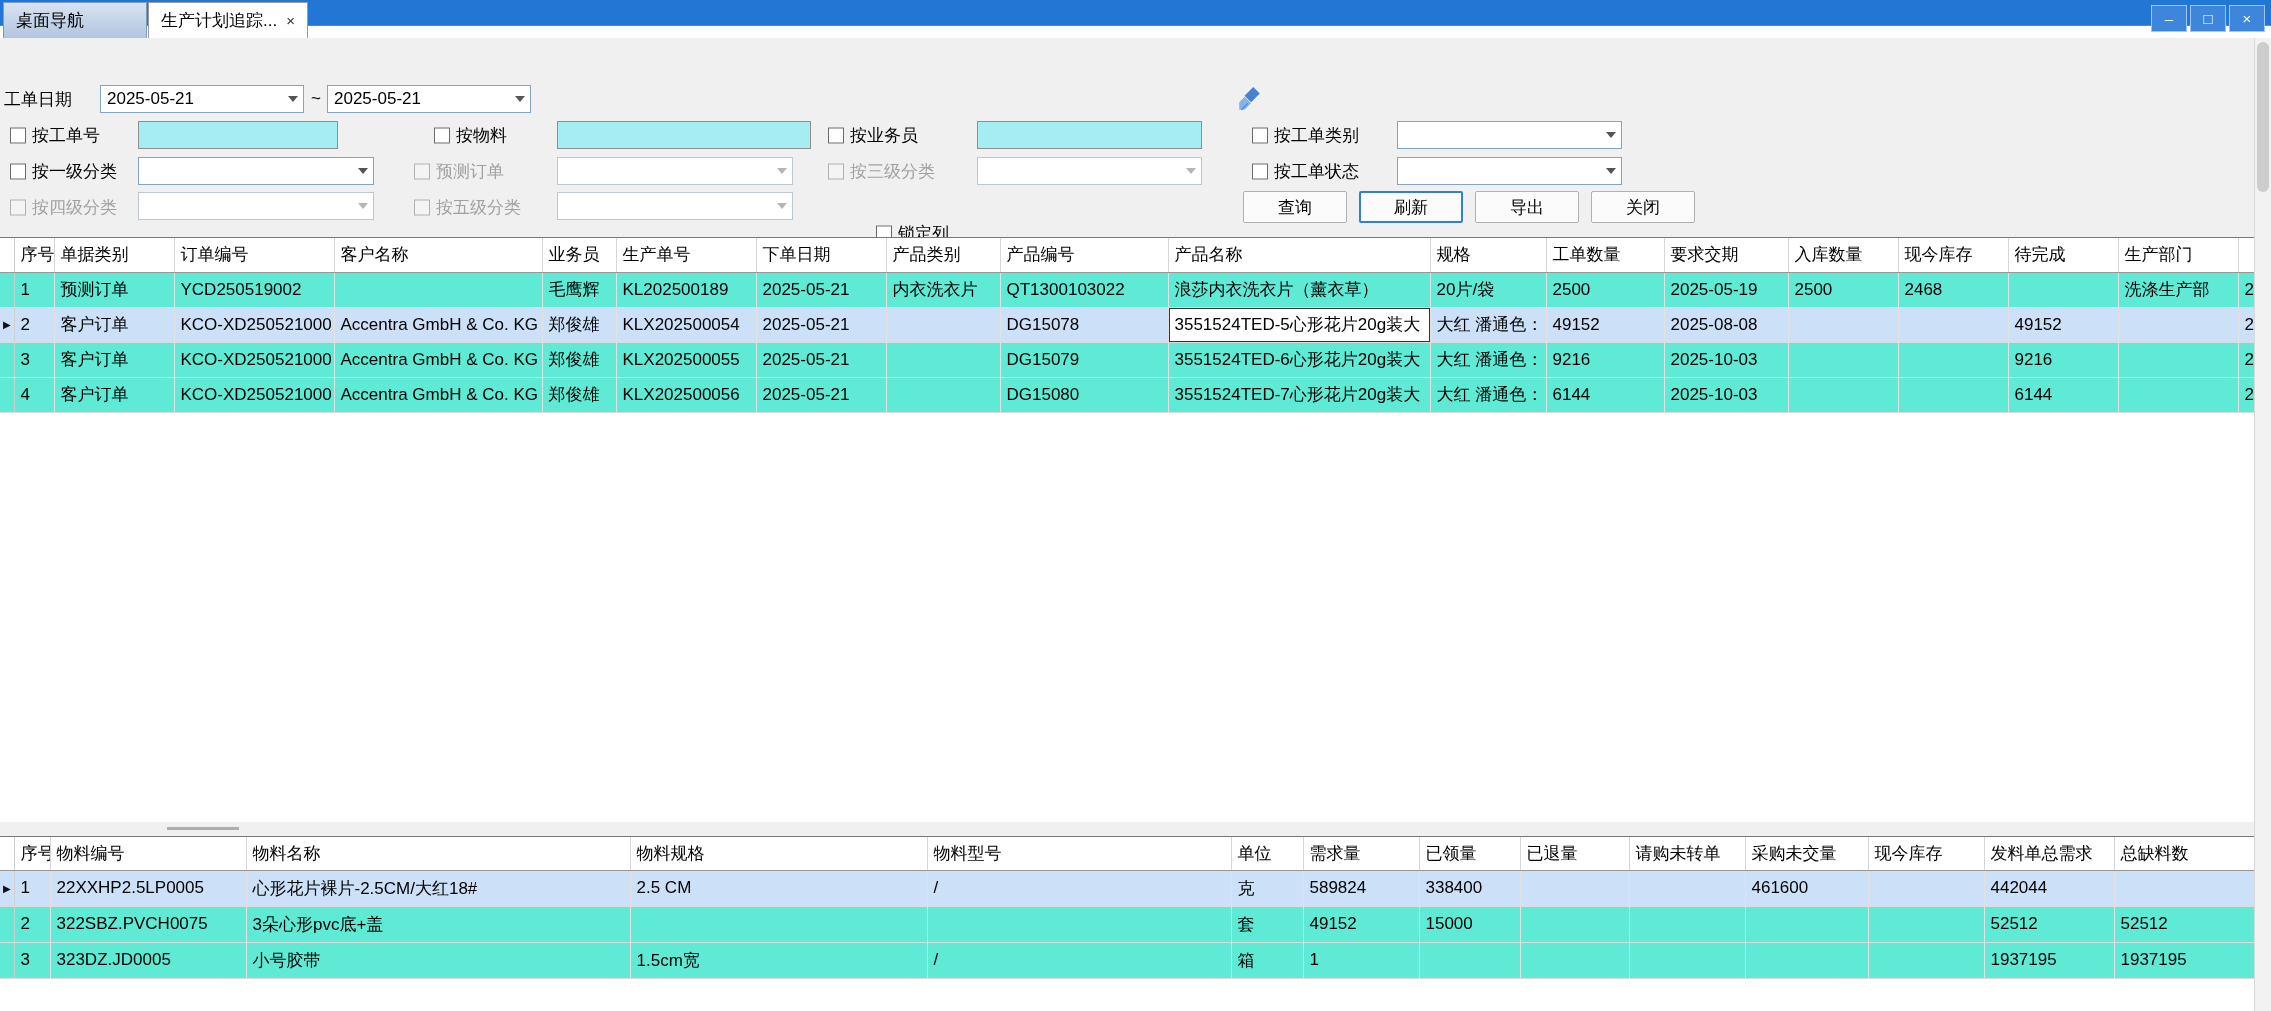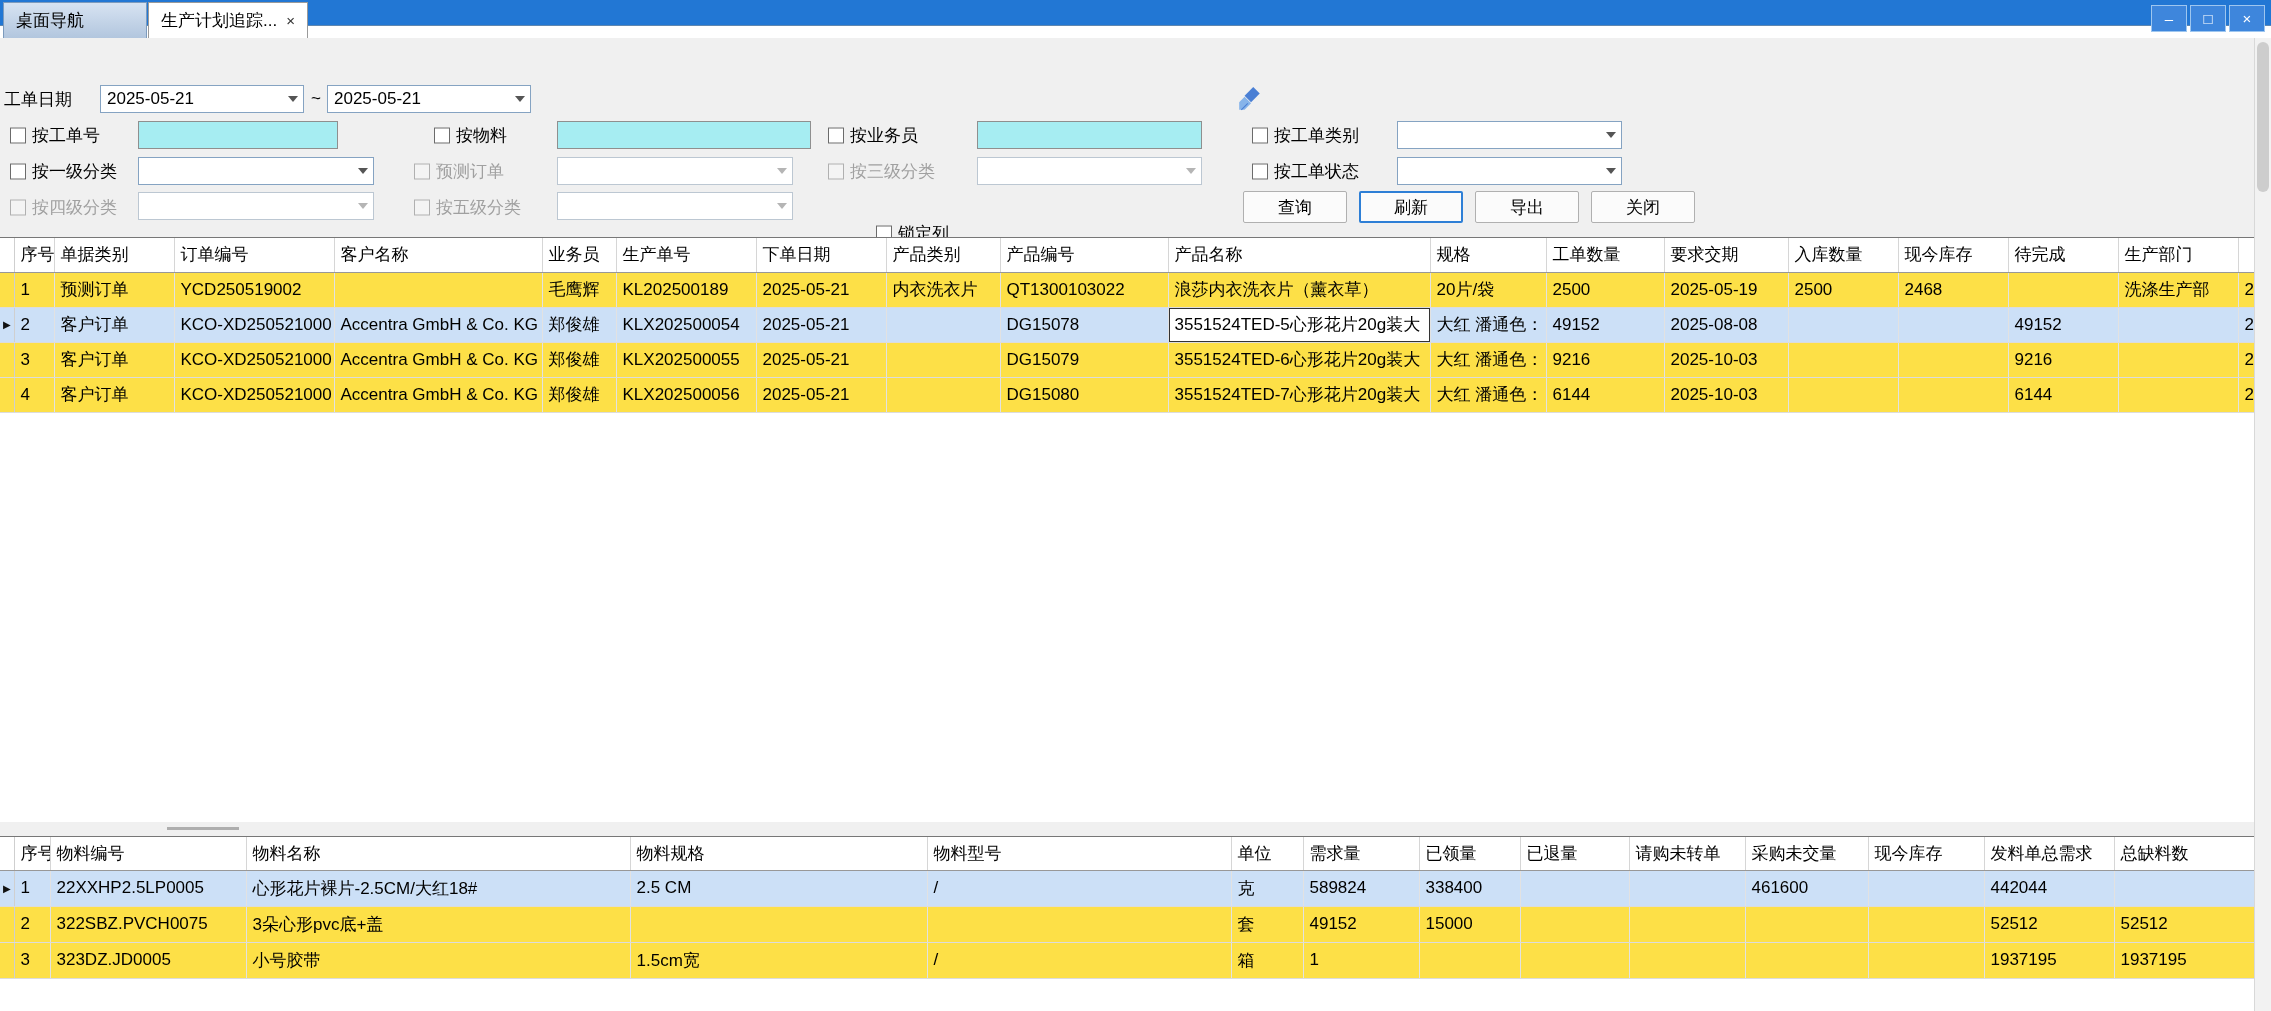--- a/index.html
+++ b/index.html
@@ -33,21 +33,21 @@
   .chk.disabled .box { border-color:#b0b0b0; background:#f4f4f4; }
   .chk.disabled .lbl { color:#a0a0a0; }
   .qlinks { position:absolute; left:530px; top:0; height:30px; display:flex; align-items:center; gap:16px; }
   .qlinks span { color:#2036c8; text-decoration:underline; white-space:nowrap; }
   .broom { position:absolute; left:1237px; top:2px; width:26px; height:26px; }
   .btn { position:absolute; top:0; width:104px; height:32px; background:#fbfbfb; border:1px solid #b0b0b0; border-radius:2px;
          display:flex; align-items:center; justify-content:center; font-size:17px; }
   .btn.focused { border:2px solid #2e7fd6; }
 
   
-  .grid { border-collapse:collapse; table-layout:fixed; width:2254px; background:#fde047; }
+  .grid { border-collapse:collapse; table-layout:fixed; width:2254px; background:#5eead4; }
   .grid th { font-weight:400; text-align:left; padding:0 6px; height:34px; background:#fff;
              border-right:1px solid #d6d6d6; border-bottom:1px solid #989898; white-space:nowrap; overflow:hidden; }
   .grid td { padding:0 6px; height:35px; border-right:1px solid #e2e2e2; border-bottom:1px solid #dcdcdc;
              white-space:nowrap; overflow:hidden; }
   .grid .gutter { padding:0; width:14px; text-align:center; font-size:10px; color:#111; border-right:1px solid #cfcfcf; }
   tr.selected td { background:#cce0f7; }
   td.editing { background:#fff !important; box-shadow:inset 0 0 0 1px #333; }
   .orders-panel { position:absolute; top:237px; left:0; width:2254px; height:585px; overflow:hidden; border-top:1px solid #777; background:#fff; }
   .materials-panel { position:absolute; top:836px; left:0; width:2254px; height:175px; overflow:hidden; border-top:1px solid #777; background:#fff; }
   .materials-panel .grid th { height:33px; }

